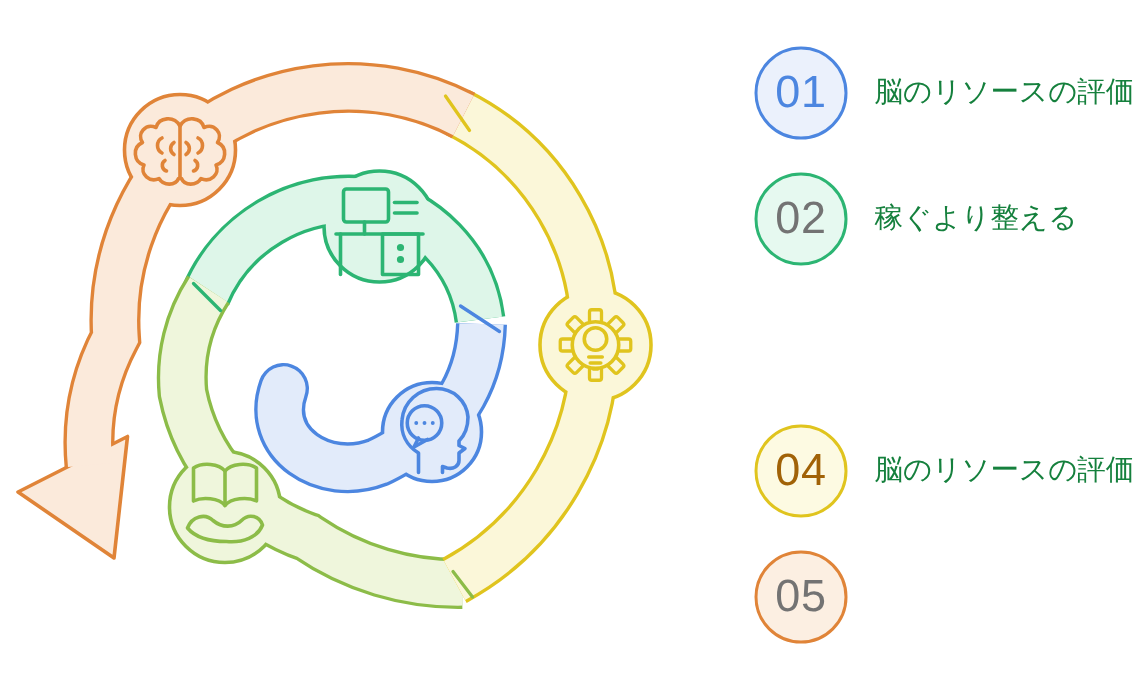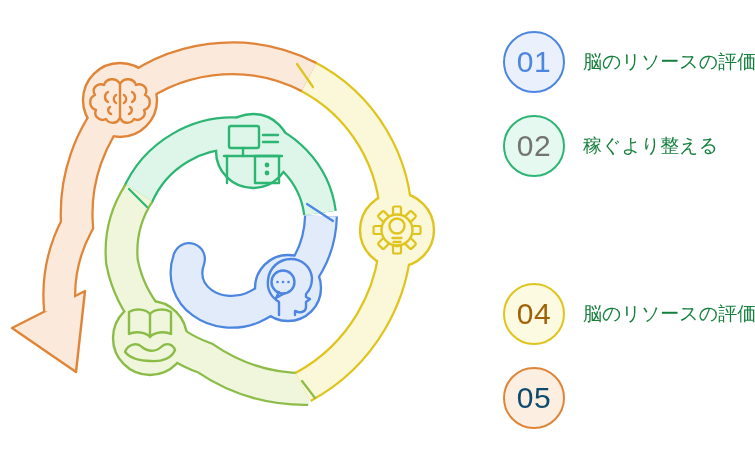--- a/index.html
+++ b/index.html
@@ -15,21 +15,21 @@
   .steps{position:absolute;left:503px;top:31px;display:flex;flex-direction:column;gap:22px;width:272px;}
   .step-row{display:flex;align-items:center;gap:18px;min-height:62px;}
   .badge{flex:0 0 auto;width:62px;height:62px;border-radius:50%;box-sizing:border-box;
          display:flex;align-items:center;justify-content:center;
          font-size:30px;font-weight:400;letter-spacing:0.5px;border:2.5px solid;}
   .label{font-size:19px;line-height:1.35;color:#15803d;font-weight:500;max-width:190px;}
   .c1 .badge{border-color:#4C86E0;color:#4C86E0;background:#EBF1FC;}
   .c2 .badge{border-color:#2CB573;color:#737373;background:#E6F9F0;}
   .c3 .badge{border-color:#97C43F;color:#97C43F;background:#F6FAEA;}
   .c4 .badge{border-color:#E0C41E;color:#a16207;background:#FDFAE2;}
-  .c5 .badge{border-color:#E08438;color:#0c4a6e;background:#FCEFE2;}
+  .c5 .badge{border-color:#E08438;color:#737373;background:#FCEFE2;}
 </style>
 </head>
 <body>
 
 <div class="stage">
 
   <div class="spiral-wrap">
     <svg width="470" height="452" viewBox="0 0 470 452">
 
       <g>

